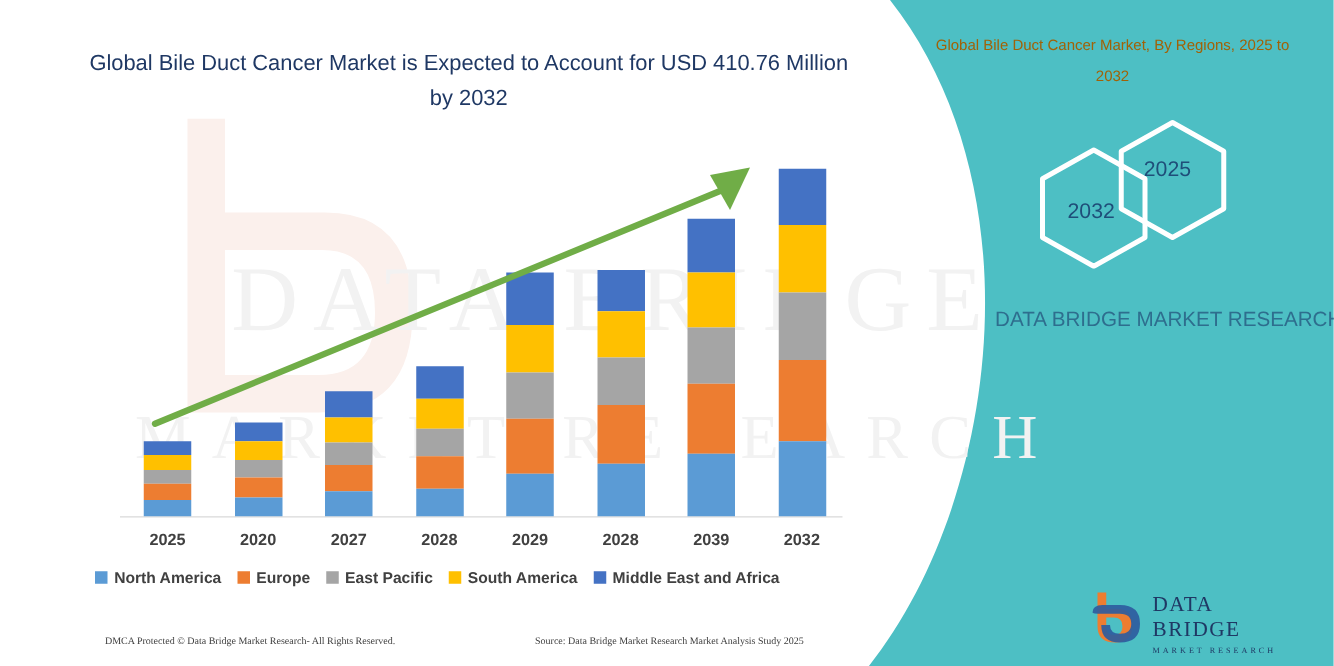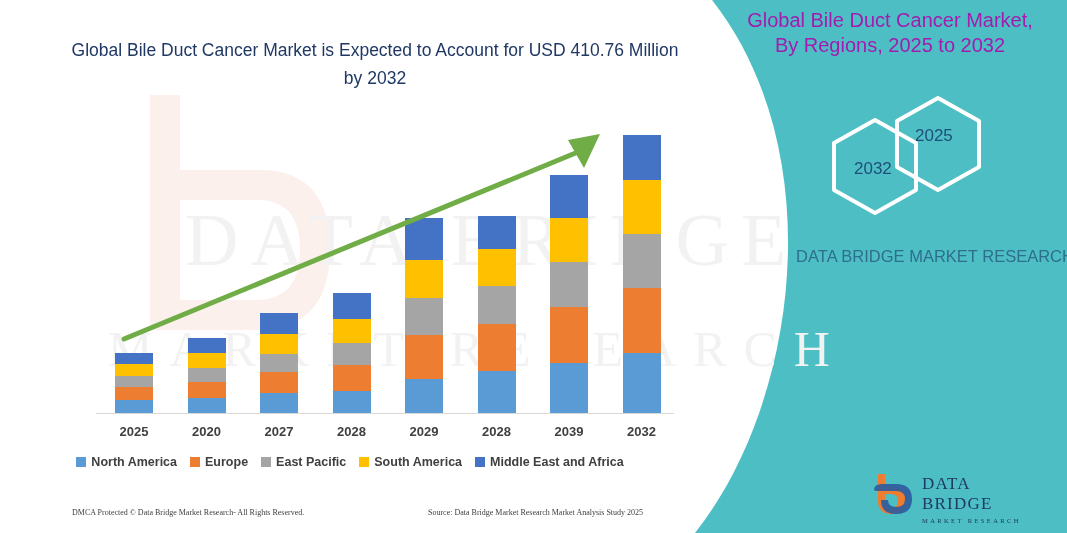--- a/index.html
+++ b/index.html
@@ -4,22 +4,22 @@
 <style>
   html,body{margin:0;padding:0;}
   body{width:1067px;height:533px;background:#ffffff;font-family:"Liberation Sans",sans-serif;overflow:hidden;}
   #canvas{position:relative;width:1067px;height:533px;background:#fff;overflow:hidden;}
 
   
   #teal-panel{position:absolute;top:0;left:0;width:1067px;height:533px;}
   #teal-panel svg{display:block;}
 
   .panel-title{
-    position:absolute;left:735px;top:8px;width:310px;
-    text-align:center;color:#a21caf;font-size:20px;line-height:25px;
+    position:absolute;left:735px;top:24px;width:310px;
+    text-align:center;color:#a16207;font-size:12px;line-height:25px;
     font-family:"Liberation Sans",sans-serif;
   }
 
   .hex-wrap{position:absolute;left:820px;top:95px;width:200px;height:120px;}
   .hex-label{
     position:absolute;color:#1F4E79;font-size:17px;
     font-family:"Liberation Sans",sans-serif;
   }
   #hex-2025-label{left:95px;top:31px;}
   #hex-2032-label{left:34px;top:64px;}
@@ -56,21 +56,21 @@
 
   #legend{position:absolute;left:0;top:455px;width:700px;display:flex;justify-content:center;align-items:center;gap:13px;}
   .legend-item{display:flex;align-items:center;gap:5px;}
   .legend-swatch{width:10px;height:10px;display:block;}
   .legend-label{color:#404040;font-size:12.5px;font-weight:bold;}
 
   #arrow{position:absolute;left:0;top:0;width:700px;height:480px;pointer-events:none;}
 
   
   .footer-text{position:absolute;top:508px;color:#404040;font-size:8px;font-family:"Liberation Serif",serif;white-space:nowrap;}
-  #footer-left{left:72px;}
+  #footer-left{left:84px;}
   #footer-right{left:428px;}
 </style>
 </head>
 <body>
 
 <div id="canvas">
 
   <div id="teal-panel">
     <svg width="1067" height="533" viewBox="0 0 1067 533" xmlns="http://www.w3.org/2000/svg">
       <path d="M 712 0 L 1067 0 L 1067 533 L 695 533 C 800 400 830 150 712 0 Z" fill="#4DBFC4"></path>

